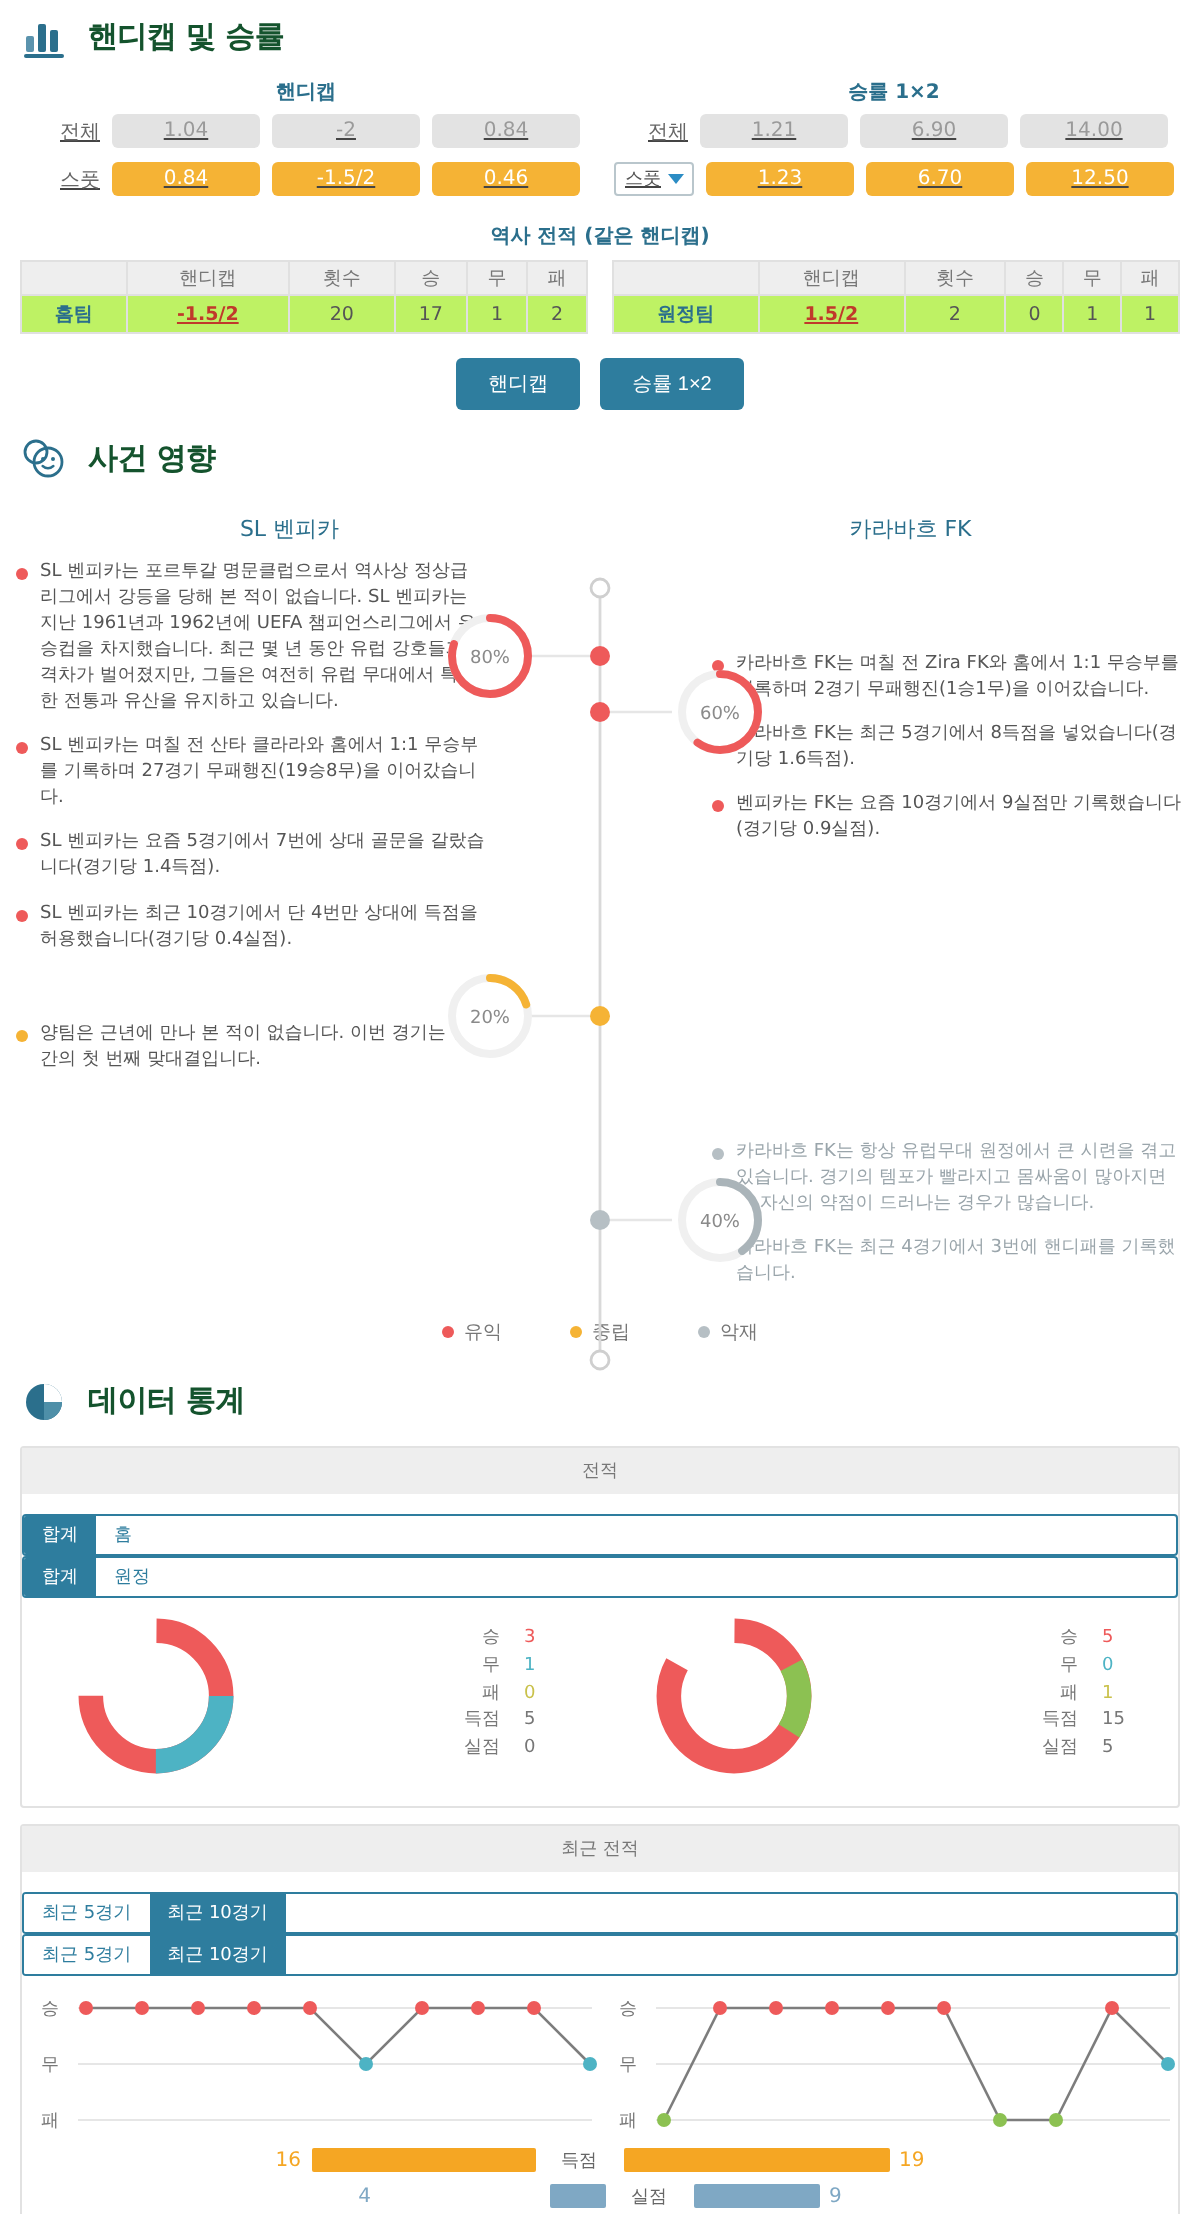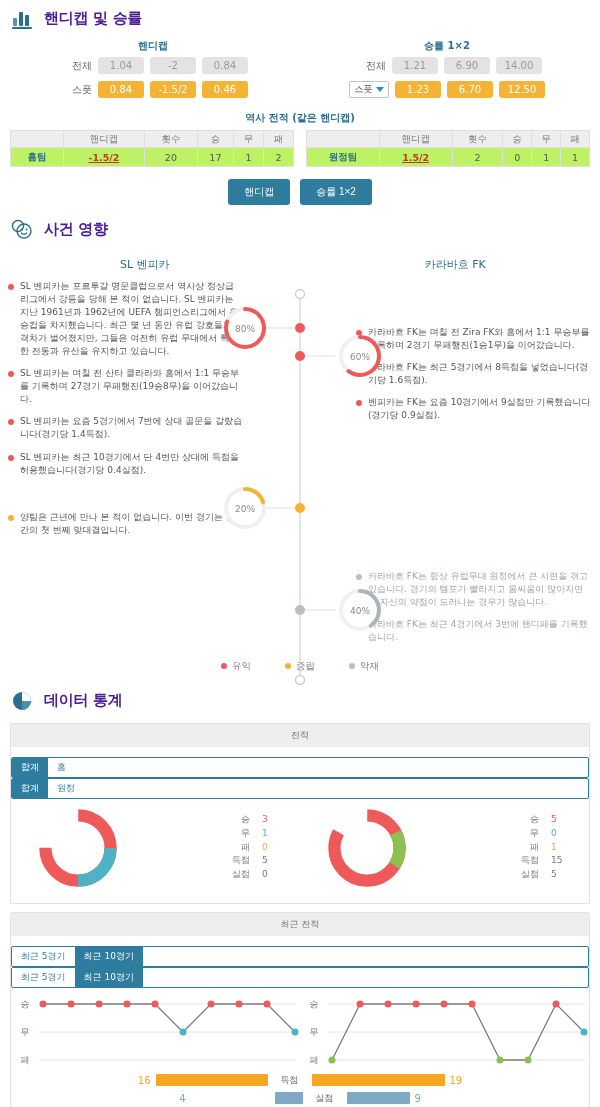--- a/index.html
+++ b/index.html
@@ -8,37 +8,37 @@
     width:600px; height:1107px;
     background:#ffffff;
     font-family:"DejaVu Sans","Liberation Sans",sans-serif;
     color:#444;
     overflow:hidden;
     position:relative;
   }
 
   
   .sec-head { display:flex; align-items:center; gap:8px; padding:6px 0 2px 10px; }
-  .sec-head .title { font-size:15px; font-weight:bold; color:#4c1d95; letter-spacing:-0.3px; }
+  .sec-head .title { font-size:15px; font-weight:bold; color:#14532d; letter-spacing:-0.3px; }
   .ico { width:26px; height:24px; position:relative; flex:0 0 auto; }
 
   
   .ico-bars i { position:absolute; bottom:4px; background:#2b6f8c; width:4px; border-radius:1px; }
   .ico-bars i:nth-child(1){ left:3px;  height:8px; background:#5b93ad;}
   .ico-bars i:nth-child(2){ left:9px;  height:14px;}
   .ico-bars i:nth-child(3){ left:15px; height:11px;}
   .ico-bars .base { position:absolute; bottom:1px; left:2px; width:20px; height:2px; background:#2b6f8c; border-radius:1px;}
 
   
   .odds-wrap { display:flex; padding:2px 6px 0 6px; }
   .odds-col { width:50%; }
   .odds-title { text-align:center; font-size:10px; font-weight:bold; color:#2b6f8c; padding:5px 0 4px; }
-  .odds-row { display:flex; align-items:center; justify-content:center; gap:6px; margin-bottom:7px; }
+  .odds-row { display:flex; align-items:center; justify-content:center; gap:6px; margin-bottom:7px;text-decoration:underline; }
   .odds-lab { font-size:10px; color:#666; width:34px; text-align:right; flex:0 0 auto;}
-  .cell { width:46px; height:17px; border-radius:3px; font-size:10px;
+  .cell { width:74px; height:17px; border-radius:3px; font-size:10px;
           display:flex; align-items:center; justify-content:center; }
   .cell.grey { background:#e3e3e3; color:#9a9a9a; }
   .cell.amber { background:#f5b335; color:#ffffff; }
   .sel { width:40px; height:17px; border:1px solid #b9c6cc; background:#fff; border-radius:2px;
          display:flex; align-items:center; justify-content:center; gap:3px; font-size:9px; color:#555; }
   .sel .chev { width:0;height:0;border-left:4px solid transparent;border-right:4px solid transparent;
                border-top:5px solid #2b8cc4; }
 
   
   .hist-title { text-align:center; font-size:10px; font-weight:bold; color:#2b6f8c; margin:6px 0 5px; }

